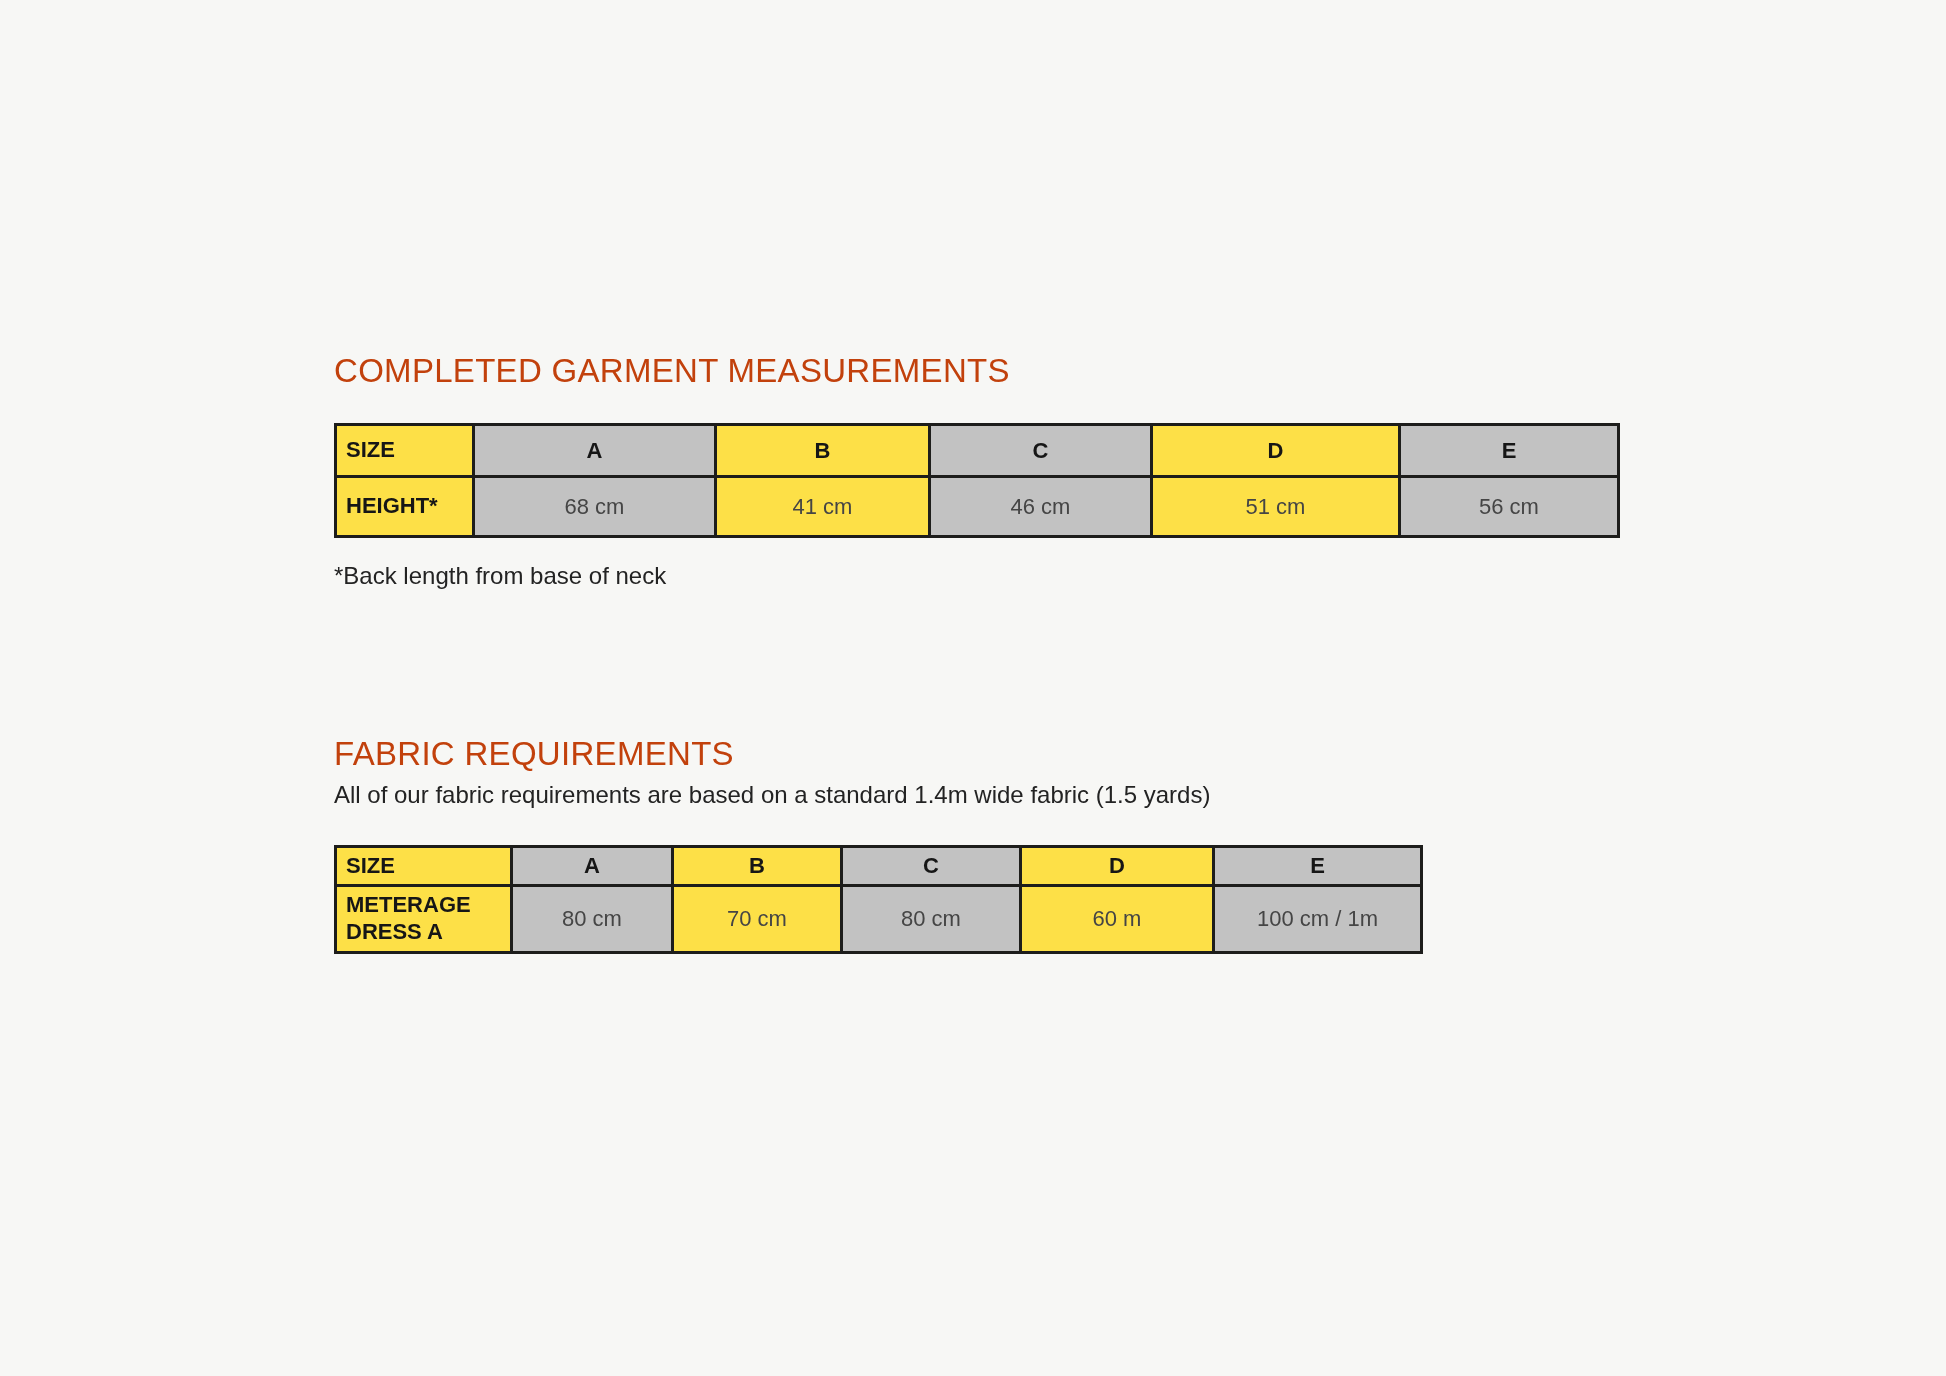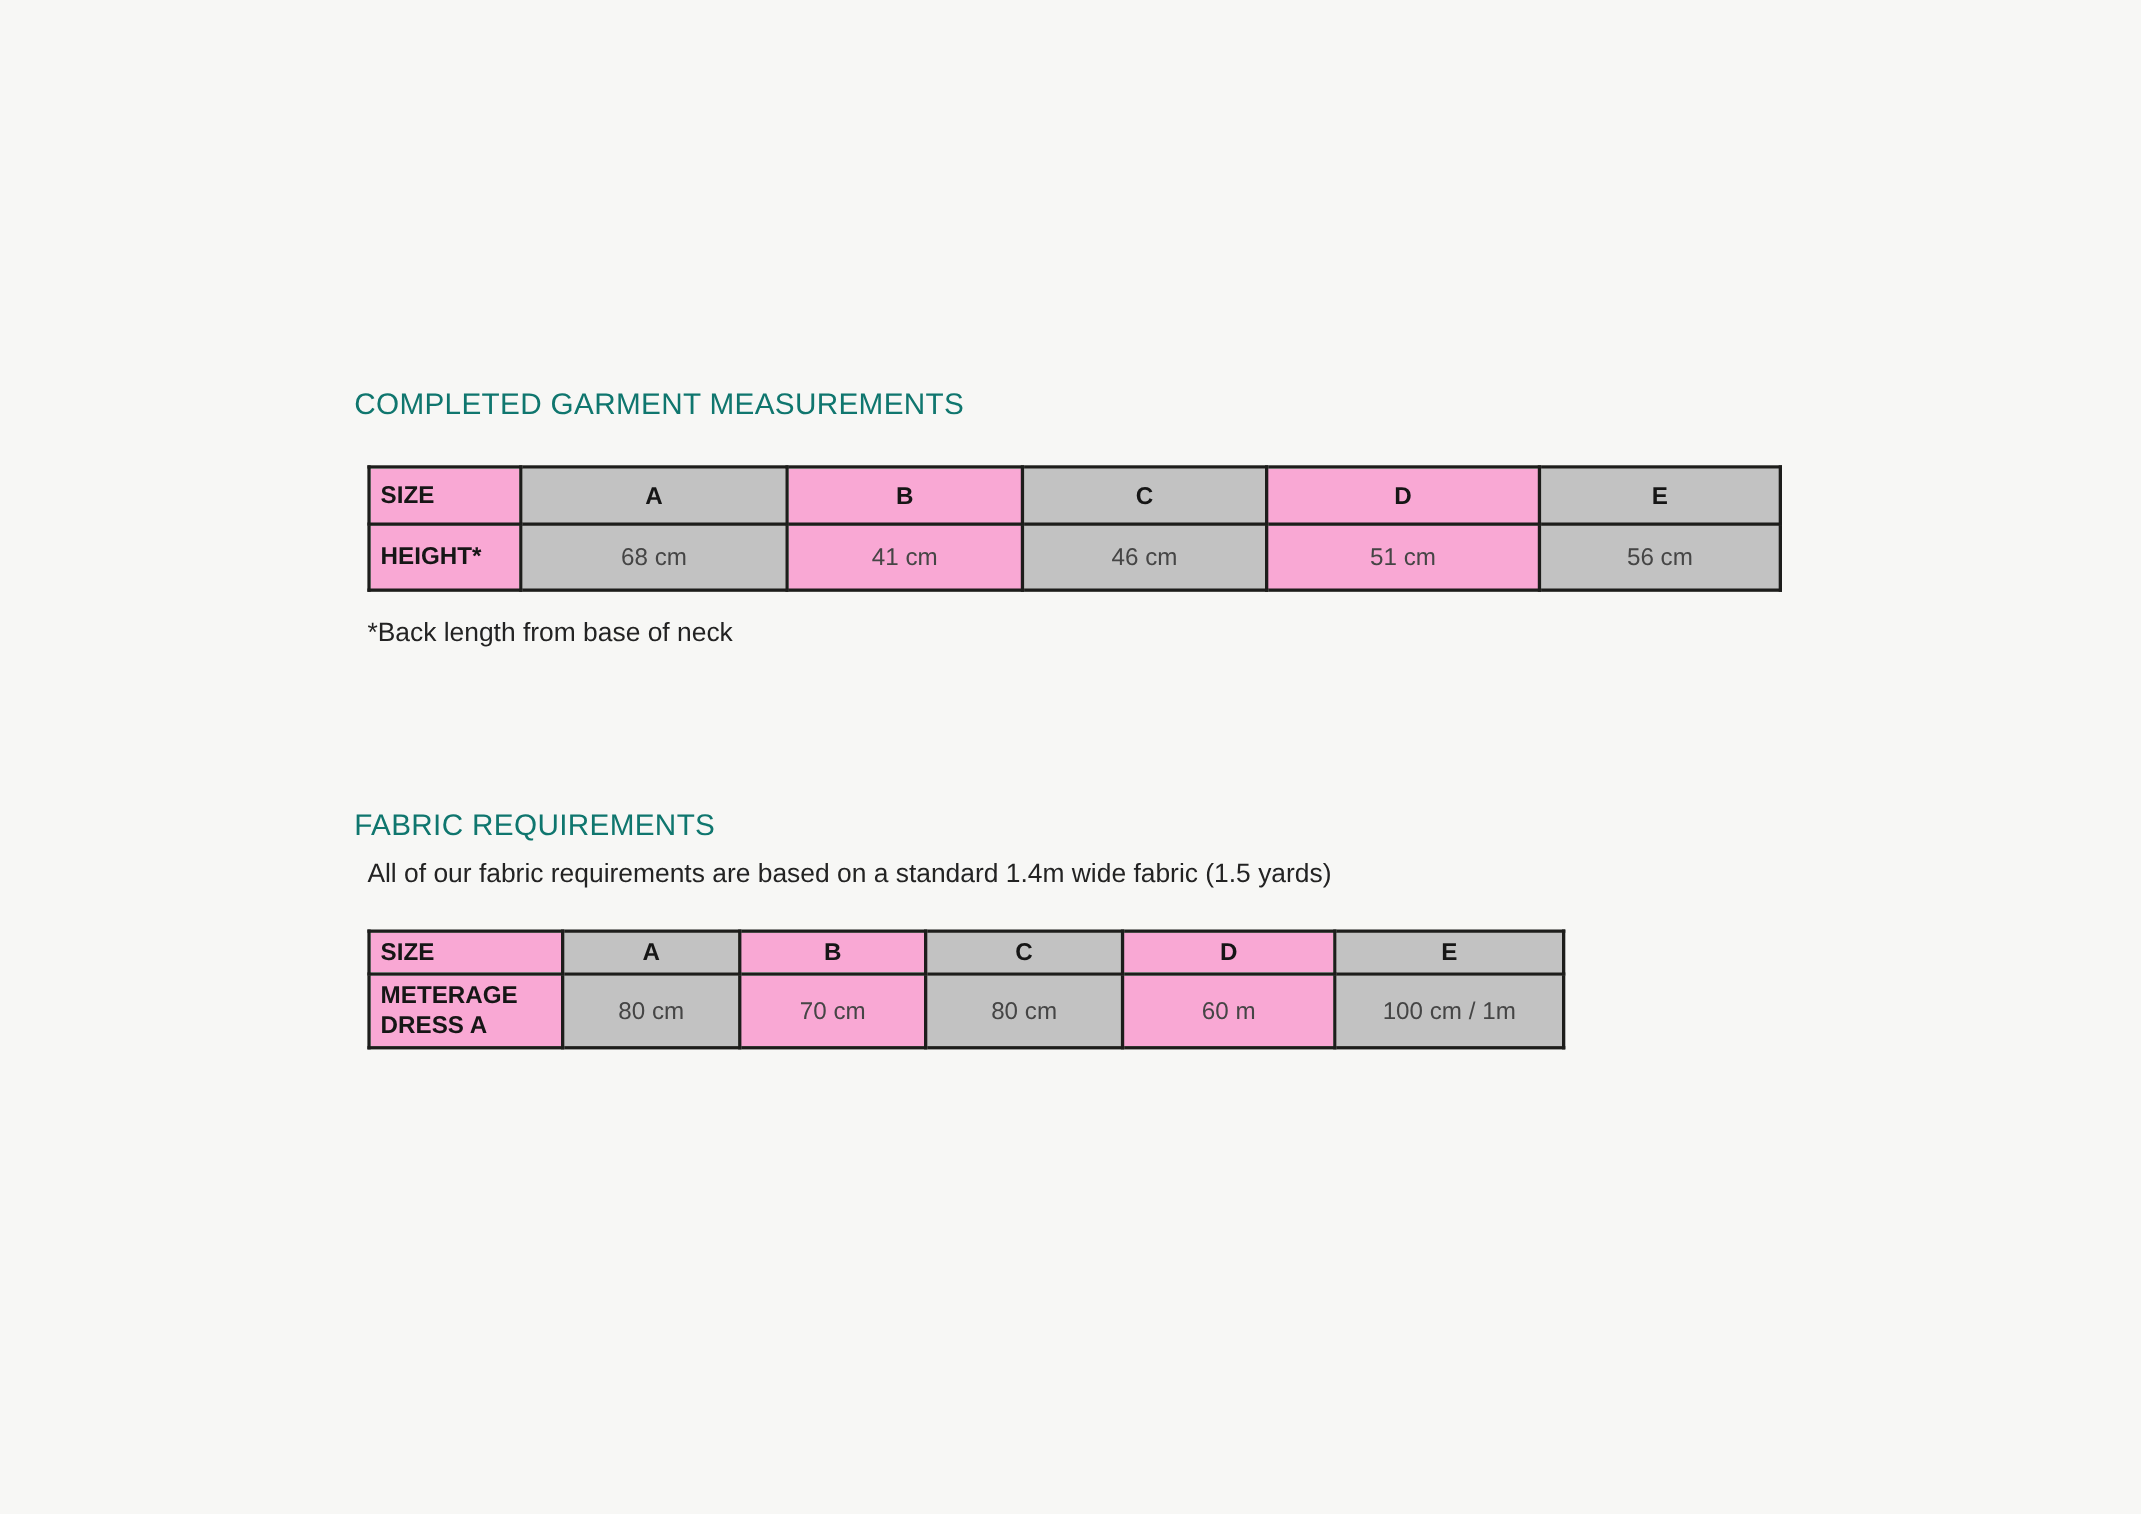--- a/index.html
+++ b/index.html
@@ -7,24 +7,24 @@
     width: 1946px; height: 1376px;
     background: #f7f7f5;
     font-family: "Liberation Sans", sans-serif;
     position: relative;
     overflow: hidden;
   }
   .page { position: absolute; inset: 0; }
 
   .heading {
     position: absolute;
-    left: 322px;
-    font-size: 27px;
+    left: 334px;
+    font-size: 33px;
     font-weight: 400;
-    color: #0f766e;
+    color: #c2410c;
     letter-spacing: 0.3px;
     white-space: nowrap;
   }
   .h-garment { top: 352px; }
   .h-fabric  { top: 735px; }
 
   .smalltext {
     position: absolute;
     left: 334px;
     font-size: 24px;
@@ -39,21 +39,21 @@
     position: absolute;
     border-collapse: collapse;
     table-layout: fixed;
     border: 3px solid #1d1d1b;
   }
   .t1 { left: 334px; top: 423px; width: 1283px; }
   .t2 { left: 334px; top: 845px; width: 1086px; }
 
   .t th, .t td {
     border: 3px solid #1d1d1b;
-    background: #f9a8d4;
+    background: #fde047;
     text-align: center;
     vertical-align: middle;
     padding: 0;
     overflow: hidden;
   }
   .t th {
     font-weight: 700;
     font-size: 22px;
     color: #161616;
   }

